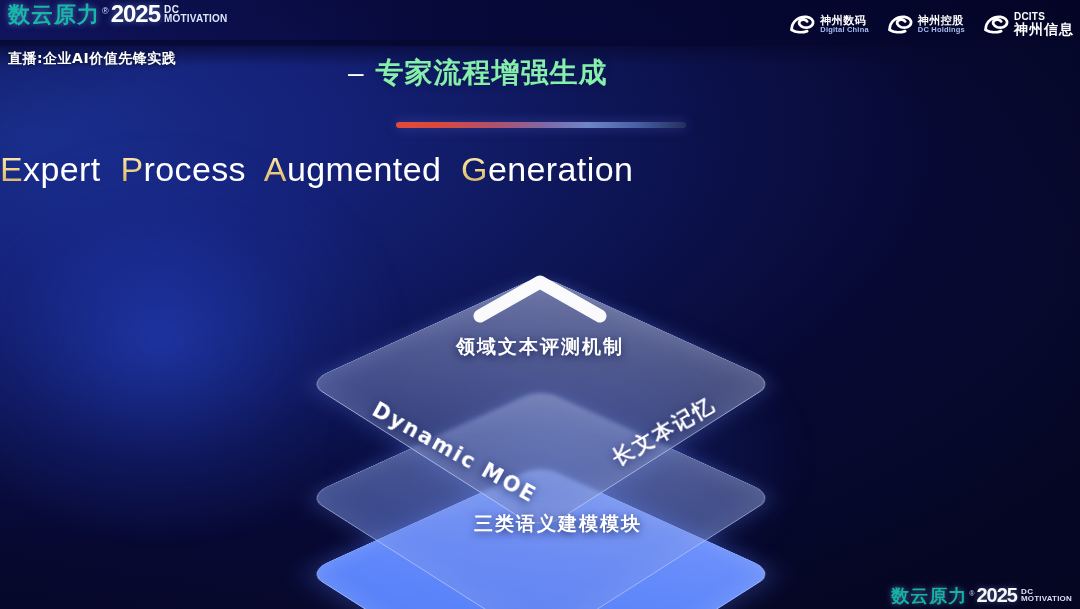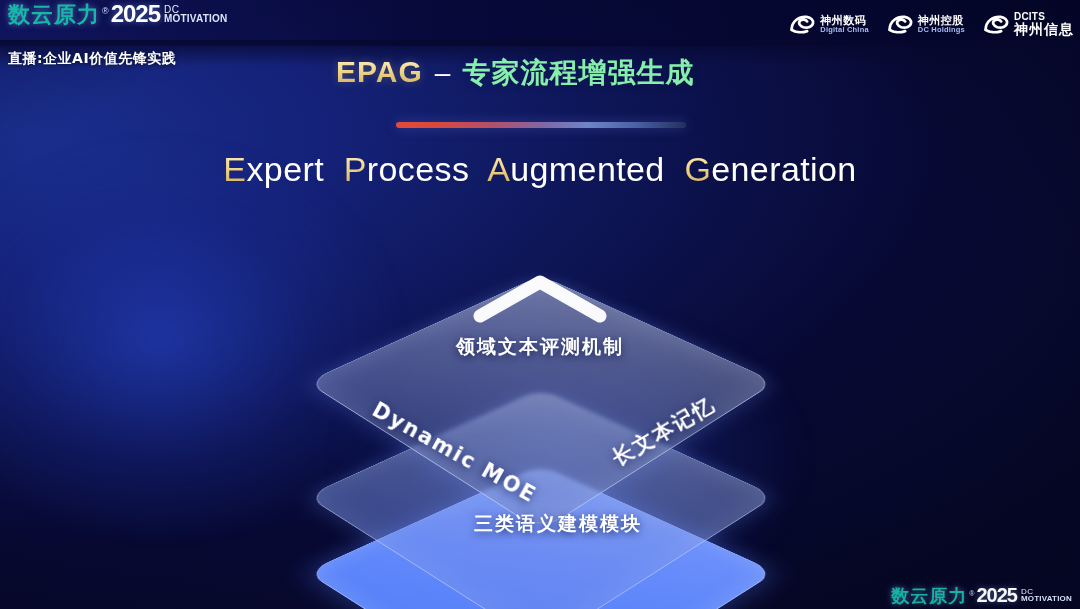--- a/index.html
+++ b/index.html
@@ -51,21 +51,21 @@
     font-family:"DejaVu Sans","Liberation Sans",sans-serif;
     text-shadow:0 0 6px rgba(140,180,255,.55);
     line-height:1;
   }
   .logo-reg{font-size:9px;color:#cfe0ff;vertical-align:super;line-height:1;margin-bottom:10px;}
   .logo-year{
     font-size:24px;font-weight:700;color:#ffffff;letter-spacing:-1px;line-height:1;
     text-shadow:0 0 6px rgba(140,180,255,.5);
   }
   .logo-dc{display:inline-block;line-height:1;margin-left:2px;margin-bottom:2px;}
-  .logo-dc .d1{font-size:10px;font-weight:400;color:#e8eefc;letter-spacing:.5px;display:block;}
+  .logo-dc .d1{font-size:10px;font-weight:700;color:#e8eefc;letter-spacing:.5px;display:block;}
   .logo-dc .d2{font-size:10px;font-weight:700;color:#dbe6fb;letter-spacing:.2px;display:block;margin-top:-1px;}
 
   .subtitle-live{
     position:absolute;left:8px;top:50px;
     font-size:14px;font-weight:700;color:#ffffff;letter-spacing:.5px;
     font-family:"DejaVu Sans","Liberation Sans",sans-serif;
     text-shadow:0 1px 4px rgba(0,0,0,.6);
   }
 
   .brandbar{position:absolute;right:6px;top:12px;display:flex;align-items:center;gap:18px;}
@@ -97,21 +97,21 @@
     text-shadow:0 1px 6px rgba(10,20,70,.8);
   }
 
   .divider{
     position:absolute;left:396px;top:122px;width:290px;height:6px;border-radius:3px;
     background:linear-gradient(90deg,#e24a3a 0%,#d8493d 14%,#b2506b 34%,#7d6aa8 52%,#6f85c8 66%,#4b63a6 82%,#22305e 100%);
     box-shadow:0 0 12px rgba(120,120,220,.35);
   }
 
   .headline{
-    position:absolute;left:0;right:0;top:150px;text-align:center;
+    position:absolute;left:0;right:0;top:150px;text-align:left;
     font-size:34px;font-weight:400;letter-spacing:.4px;color:#ffffff;
     white-space:nowrap;
   }
   .headline .cap{
     background:linear-gradient(180deg,#fff3c4 0%,#f0d384 50%,#cfae5c 100%);
     -webkit-background-clip:text;background-clip:text;
     -webkit-text-fill-color:transparent;
     font-weight:400;
   }
 
@@ -249,21 +249,20 @@
       </span>
       <span class="bt">
         <span class="en">DCITS</span>
         <span class="cn">神州信息</span>
       </span>
     </div>
 
   </div>
 
   <div class="title-row">
-    <span class="title-epag">EPAG</span>
     <span class="title-dash">–</span>
     <span class="title-cn">专家流程增强生成</span>
   </div>
 
   <div class="divider"></div>
 
   <div class="headline">
     <span><span class="cap">E</span><span>xpert</span></span>&nbsp;
     <span><span class="cap">P</span><span>rocess</span></span>&nbsp;
     <span><span class="cap">A</span><span>ugmented</span></span>&nbsp;

